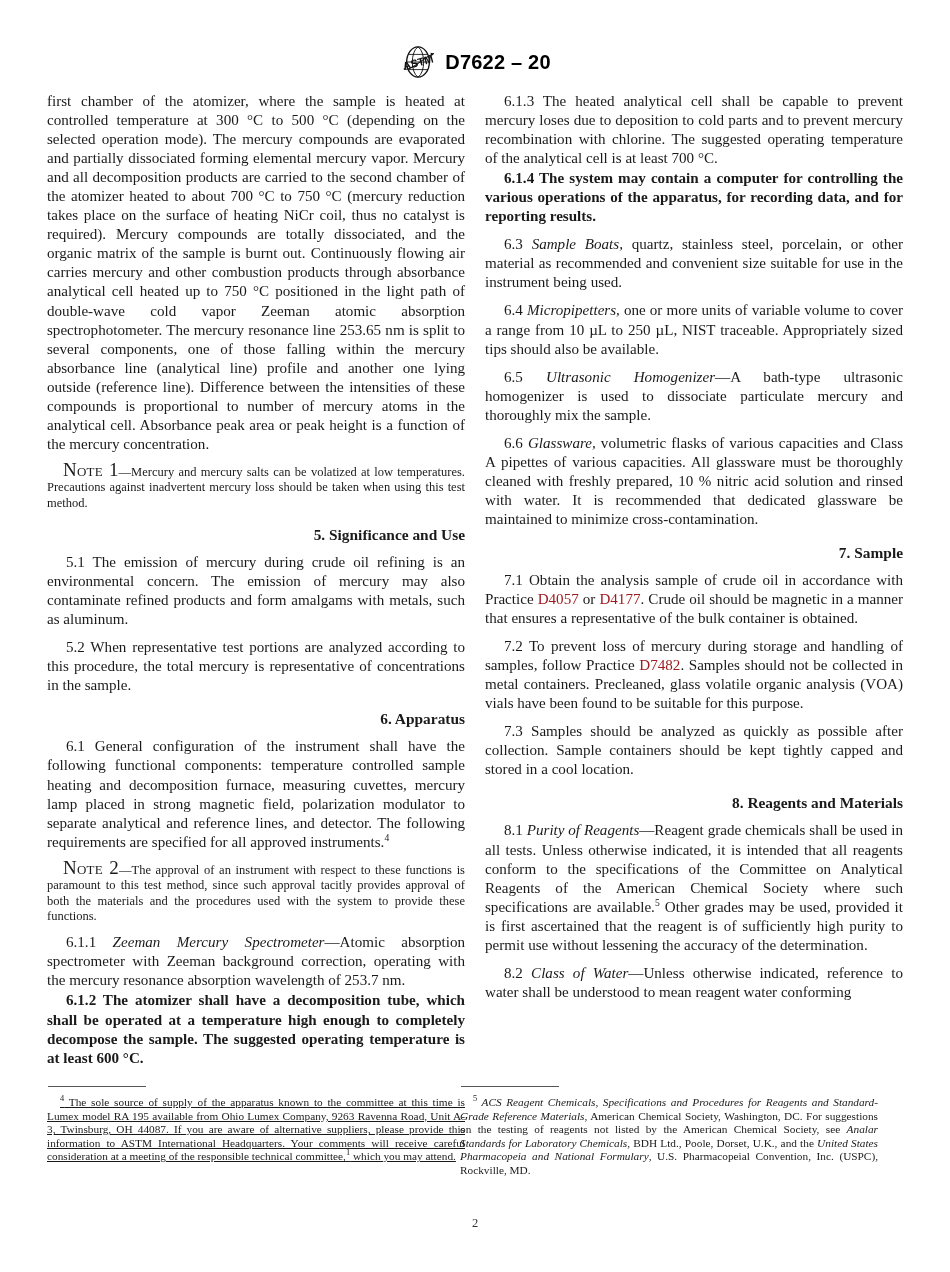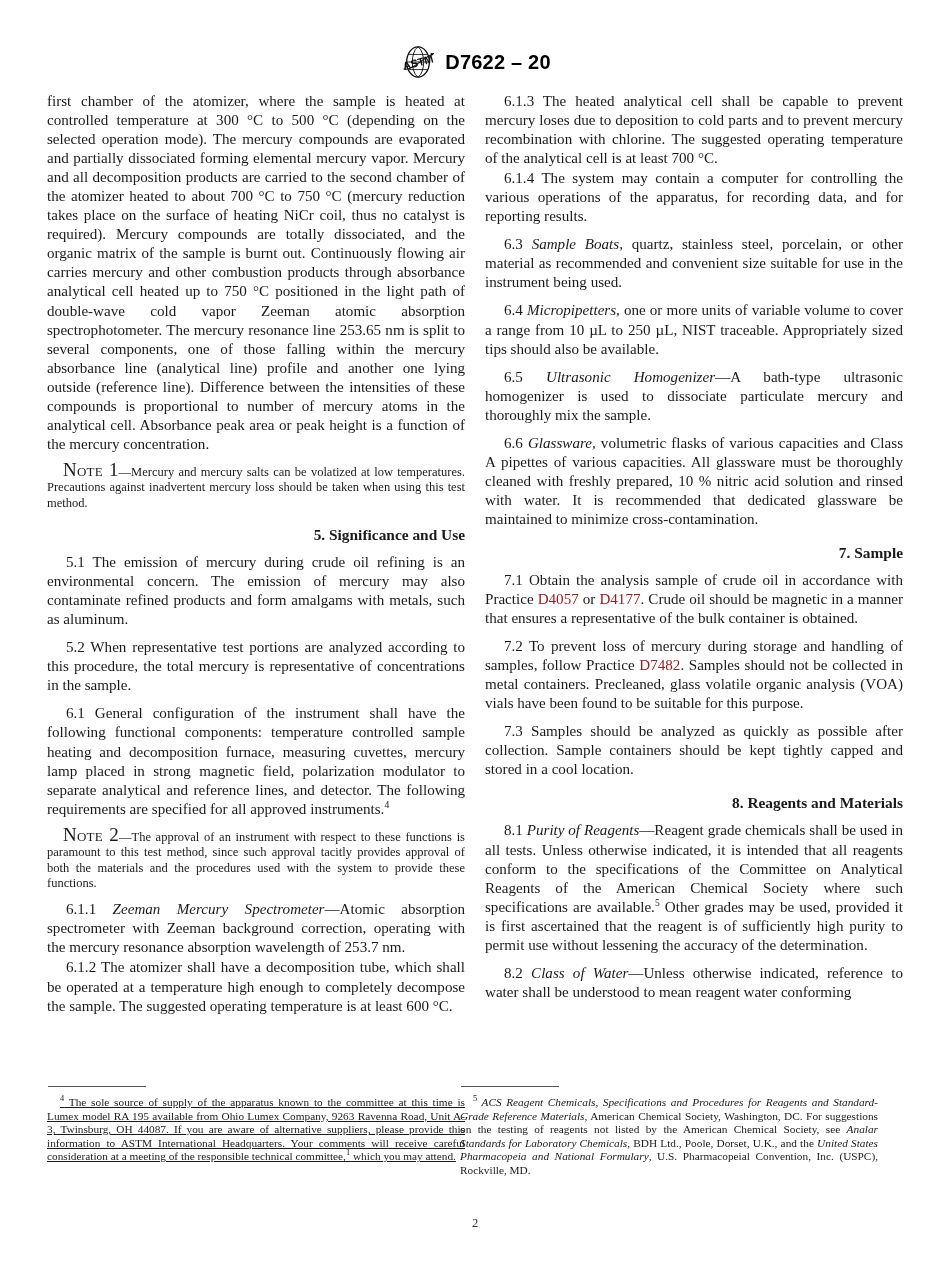--- a/index.html
+++ b/index.html
@@ -71,20 +71,21 @@
   p.indent-para {
     text-indent: 19px;
   }
   p.sec-para {
     margin-top: 9px;
     text-indent: 19px;
   }
   p.sub-para {
     margin-top: 1px;
     text-indent: 19px;
+    font-weight: bold;
   }
 
   h3.section-head {
     margin: 0;
     margin-top: 14px;
     margin-bottom: 5px;
     font-size: 15.4px;
     font-weight: bold;
     line-height: 19px;
     text-align: right;
@@ -176,20 +177,21 @@
     <p class="body-para">first chamber of the atomizer, where the sample is heated at controlled temperature at 300 °C to 500 °C (depending on the selected operation mode). The mercury compounds are evaporated and partially dissociated forming elemental mercury vapor. Mercury and all decomposition products are carried to the second chamber of the atomizer heated to about 700 °C to 750 °C (mercury reduction takes place on the surface of heating NiCr coil, thus no catalyst is required). Mercury compounds are totally dissociated, and the organic matrix of the sample is burnt out. Continuously flowing air carries mercury and other combustion products through absorbance analytical cell heated up to 750 °C positioned in the light path of double-wave cold vapor Zeeman atomic absorption spectrophotometer. The mercury resonance line 253.65 nm is split to several components, one of those falling within the mercury absorbance line (analytical line) profile and another one lying outside (reference line). Difference between the intensities of these compounds is proportional to number of mercury atoms in the analytical cell. Absorbance peak area or peak height is a function of the mercury concentration.</p>
 
     <p class="note"><span class="note-label">Note 1</span><span>—Mercury and mercury salts can be volatized at low temperatures. Precautions against inadvertent mercury loss should be taken when using this test method.</span></p>
 
     <h3 class="section-head">5.  Significance and Use</h3>
 
     <p class="sec-para">5.1  The emission of mercury during crude oil refining is an environmental concern. The emission of mercury may also contaminate refined products and form amalgams with metals, such as aluminum.</p>
 
     <p class="sec-para">5.2  When representative test portions are analyzed according to this procedure, the total mercury is representative of concentrations in the sample.</p>
 
+    <h3 class="section-head">6.  Apparatus</h3>
 
     <p class="sec-para"><span>6.1  General configuration of the instrument shall have the following functional components: temperature controlled sample heating and decomposition furnace, measuring cuvettes, mercury lamp placed in strong magnetic field, polarization modulator to separate analytical and reference lines, and detector. The following requirements are specified for all approved instruments.</span><sup>4</sup></p>
 
     <p class="note"><span class="note-label">Note 2</span><span>—The approval of an instrument with respect to these functions is paramount to this test method, since such approval tacitly provides approval of both the materials and the procedures used with the system to provide these functions.</span></p>
 
     <p class="sec-para"><span>6.1.1 </span><i>Zeeman Mercury Spectrometer</i><span>—Atomic absorption spectrometer with Zeeman background correction, operating with the mercury resonance absorption wavelength of 253.7 nm.</span></p>
 
     <p class="sub-para">6.1.2  The atomizer shall have a decomposition tube, which shall be operated at a temperature high enough to completely decompose the sample. The suggested operating temperature is at least 600 °C.</p>
   </div>
 

